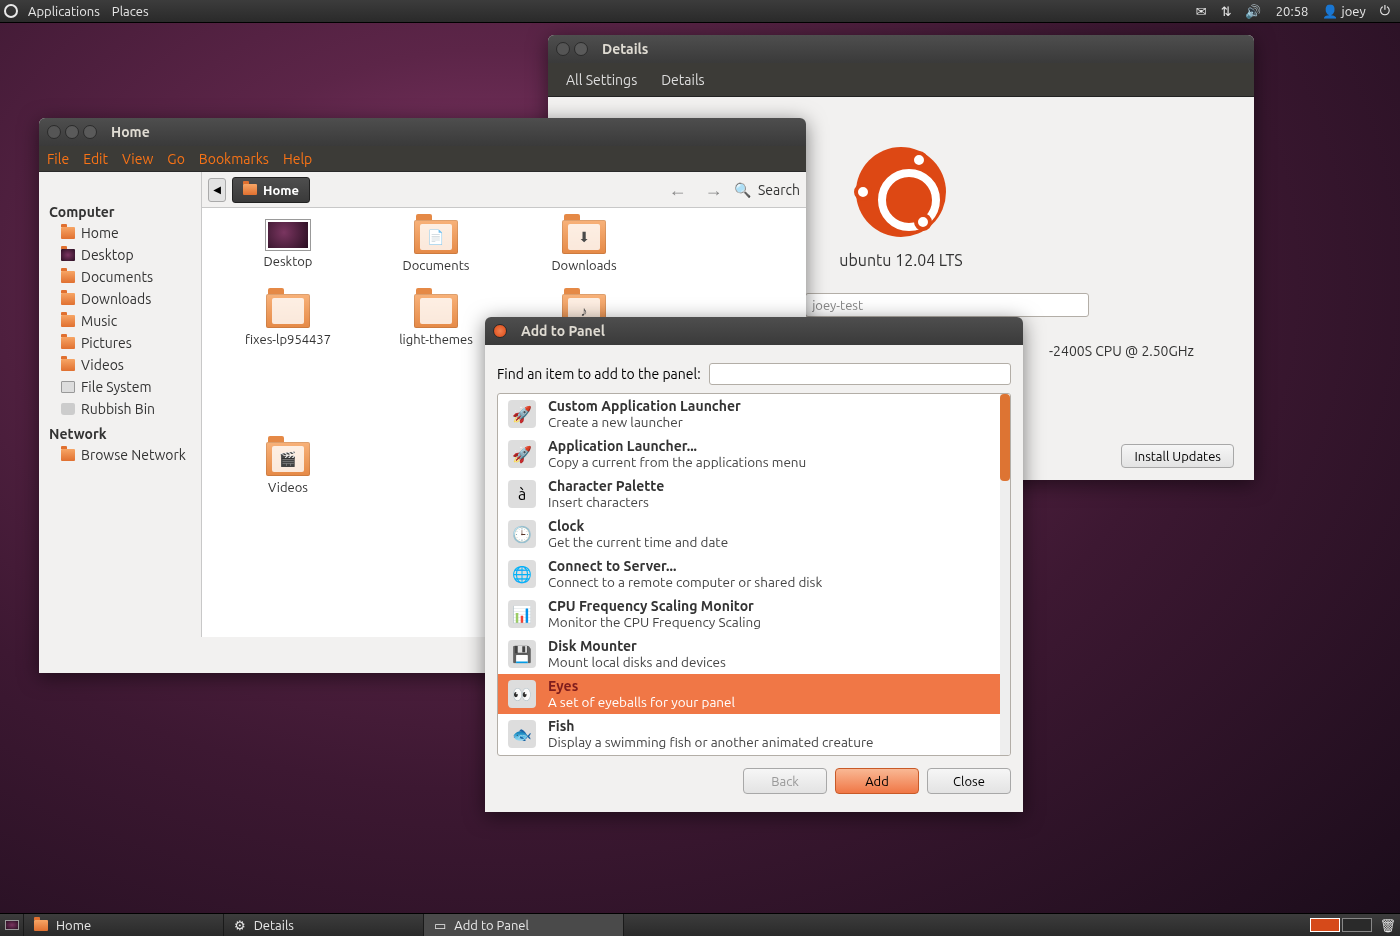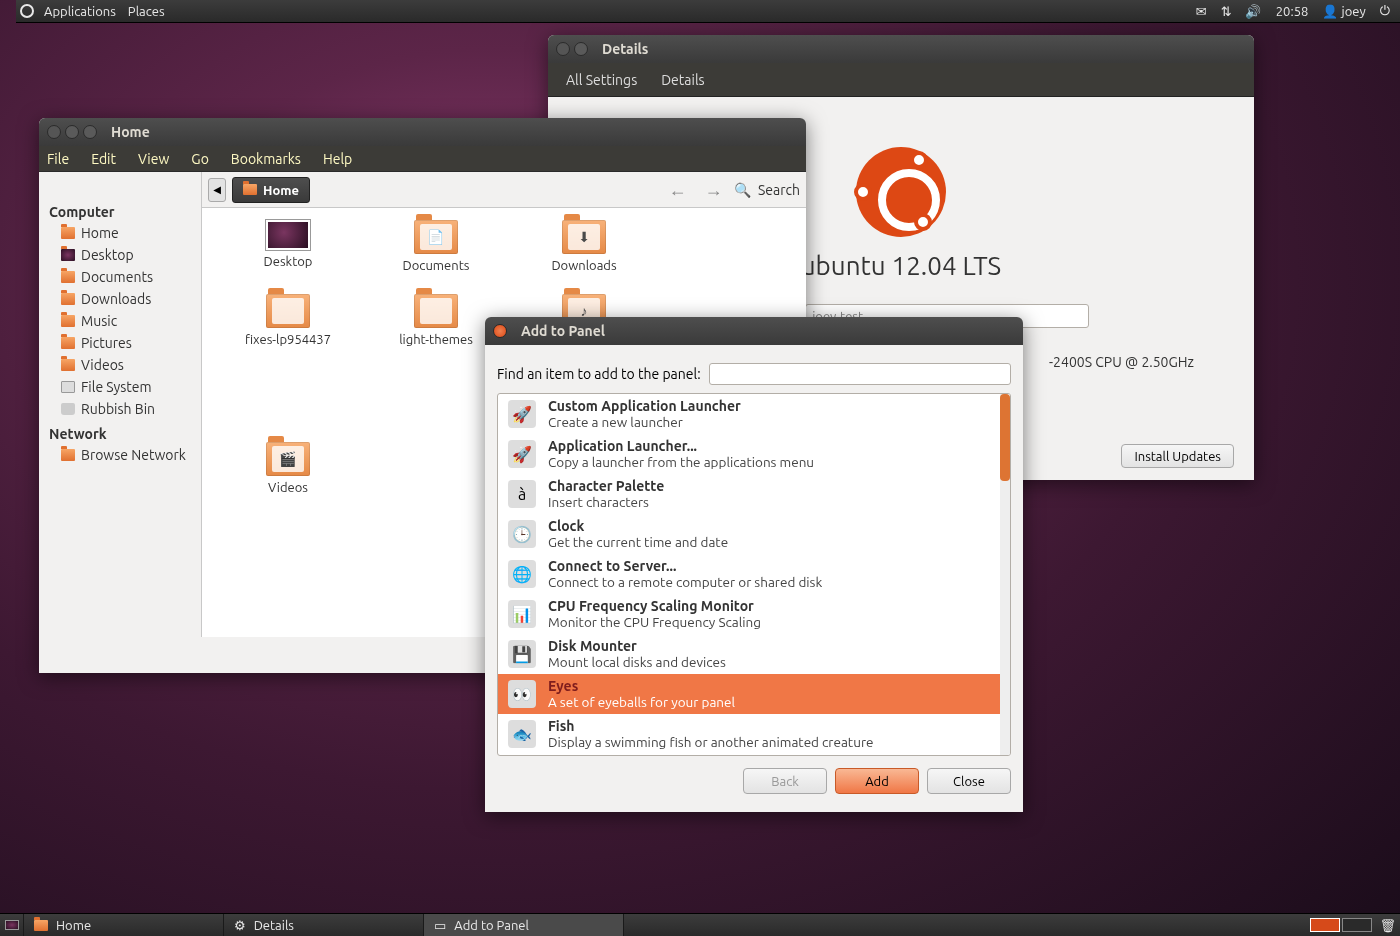--- a/index.html
+++ b/index.html
@@ -1,20 +1,20 @@
 <!DOCTYPE html>
 <html><head>
 <meta charset="utf-8">
 <style>
   * { box-sizing: border-box; margin: 0; padding: 0; font-family: Ubuntu, "Segoe UI", sans-serif; }
   body { width: 1400px; height: 936px; overflow: hidden; position: relative;
     background: radial-gradient(ellipse at 35% 30%, #8b3a6e 0%, #5c2548 25%, #3d1832 55%, #1a0c1a 100%); }
   
   
-  .top-panel { position: absolute; top: 0; left: 16px; right: 0; height: 23px;
+  .top-panel { position: absolute; top: 0; left: 0; right: 0; height: 23px;
     background: linear-gradient(#3c3c3c, #2a2a2a); color: #e8e8e8; display: flex;
     align-items: center; font-size: 13px; padding: 0 4px; z-index: 100;
     border-bottom: 1px solid #000; }
   .top-panel .menu-item { padding: 0 6px; cursor: pointer; }
   .top-panel .ubuntu-logo { width: 14px; height: 14px; border-radius: 50%;
     border: 2px solid #e8e8e8; margin-right: 4px; display: inline-block; position: relative; }
   .top-panel .spacer { flex: 1; }
   .top-panel .tray { display: flex; align-items: center; gap: 14px; padding-right: 6px; }
   .tray-icon { font-size: 13px; }
   
@@ -42,22 +42,22 @@
   .titlebar { height: 28px; background: linear-gradient(#4e4e4e, #3a3a3a);
     color: #dfdbd2; display: flex; align-items: center; padding: 0 8px;
     font-weight: bold; font-size: 14px; gap: 6px; }
   .window-buttons { display: flex; gap: 4px; margin-right: 8px; }
   .wbtn { width: 14px; height: 14px; border-radius: 50%; background: #5a5a5a;
     border: 1px solid #2a2a2a; cursor: pointer; }
   .wbtn.close { background: #555; }
   
   
   #home-window { top: 118px; left: 39px; width: 767px; height: 555px; }
-  #home-window .menubar { height: 26px; background: #3c3b37; color: #fef9c3;
-    display: flex; align-items: center; padding: 0 8px; gap: 22px; font-size: 14px;
+  #home-window .menubar { height: 26px; background: #3c3b37; color: #f97316;
+    display: flex; align-items: center; padding: 0 8px; gap: 14px; font-size: 14px;
     border-bottom: 1px solid #2a2a2a; }
   #home-window .toolbar { height: 36px; background: #f2f1f0;
     display: flex; align-items: center; padding: 0 6px; gap: 6px;
     border-bottom: 1px solid #c8c8c8; }
   .toolbar .toggle { width: 18px; height: 24px; background: #e3e3e3;
     border: 1px solid #aaa; border-radius: 3px; display: flex;
     align-items: center; justify-content: center; font-size: 10px; }
   .toolbar .path-btn { height: 26px; padding: 0 10px;
     background: linear-gradient(#4e4e4e,#3a3a3a); color: #fff; border: 1px solid #222;
     border-radius: 3px; display: flex; align-items: center; gap: 6px;
@@ -109,21 +109,21 @@
     position: relative; }
   .ubuntu-big { width: 90px; height: 90px; border-radius: 50%;
     background: #dd4814; position: relative; margin-bottom: 14px; }
   .ubuntu-big::before { content: ""; position: absolute; top: 22px; left: 22px;
     width: 46px; height: 46px; border: 8px solid #fff; border-radius: 50%; }
   .ubuntu-big .dot { position: absolute; width: 18px; height: 18px;
     border-radius: 50%; background: #fff; border: 4px solid #dd4814; }
   .ubuntu-big .d1 { top: 4px; right: 18px; }
   .ubuntu-big .d2 { bottom: 6px; right: 14px; }
   .ubuntu-big .d3 { top: 36px; left: -2px; }
-  .os-title { font-size: 26px; color: #333; margin-bottom: 24px; }
+  .os-title { font-size: 16px; color: #333; margin-bottom: 24px; }
   .dev-row { display: flex; align-items: center; gap: 12px; font-size: 14px;
     color: #333; }
   .dev-row input { width: 284px; height: 24px; padding: 2px 6px;
     border: 1px solid #b3aea7; border-radius: 3px; background: #fff;
     color: #888; font-size: 13px; }
   .cpu-line { font-size: 14px; color: #333; margin-top: 26px; align-self: flex-end;
     margin-right: 40px; }
   .install-btn { position: absolute; bottom: 12px; right: 20px;
     padding: 4px 12px; background: linear-gradient(#f6f6f6,#e3e3e3);
     border: 1px solid #a8a8a8; border-radius: 4px; font-size: 13px; }
@@ -364,21 +364,21 @@
             <div class="picon">🚀</div>
             <div class="ptext">
               <div class="ptitle">Custom Application Launcher</div>
               <div class="pdesc">Create a new launcher</div>
             </div>
           </div>
           <div class="pitem">
             <div class="picon">🚀</div>
             <div class="ptext">
               <div class="ptitle">Application Launcher...</div>
-              <div class="pdesc">Copy a launcher from the applications menu</div>
+              <div class="pdesc">Copy a current from the applications menu</div>
             </div>
           </div>
           <div class="pitem">
             <div class="picon">à</div>
             <div class="ptext">
               <div class="ptitle">Character Palette</div>
               <div class="pdesc">Insert characters</div>
             </div>
           </div>
           <div class="pitem">

